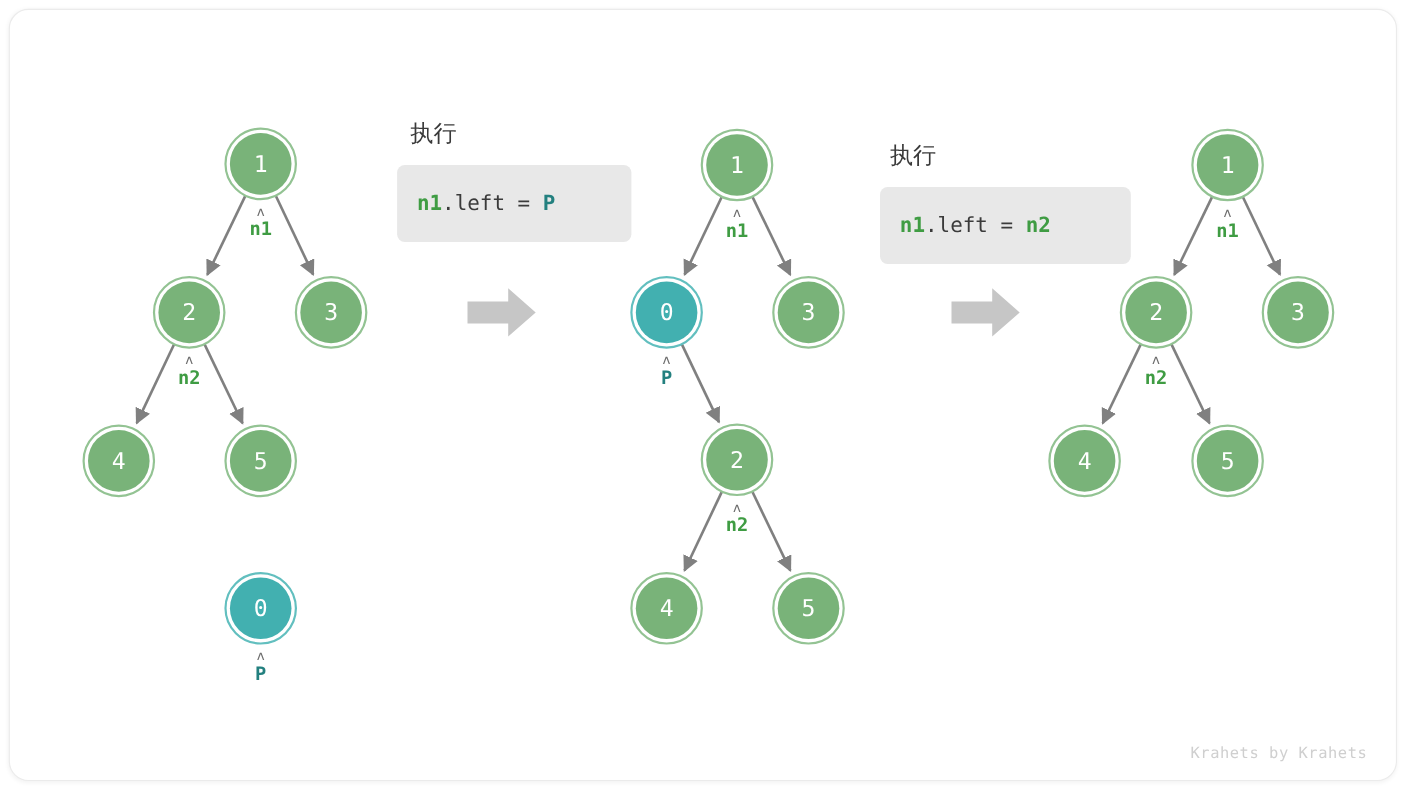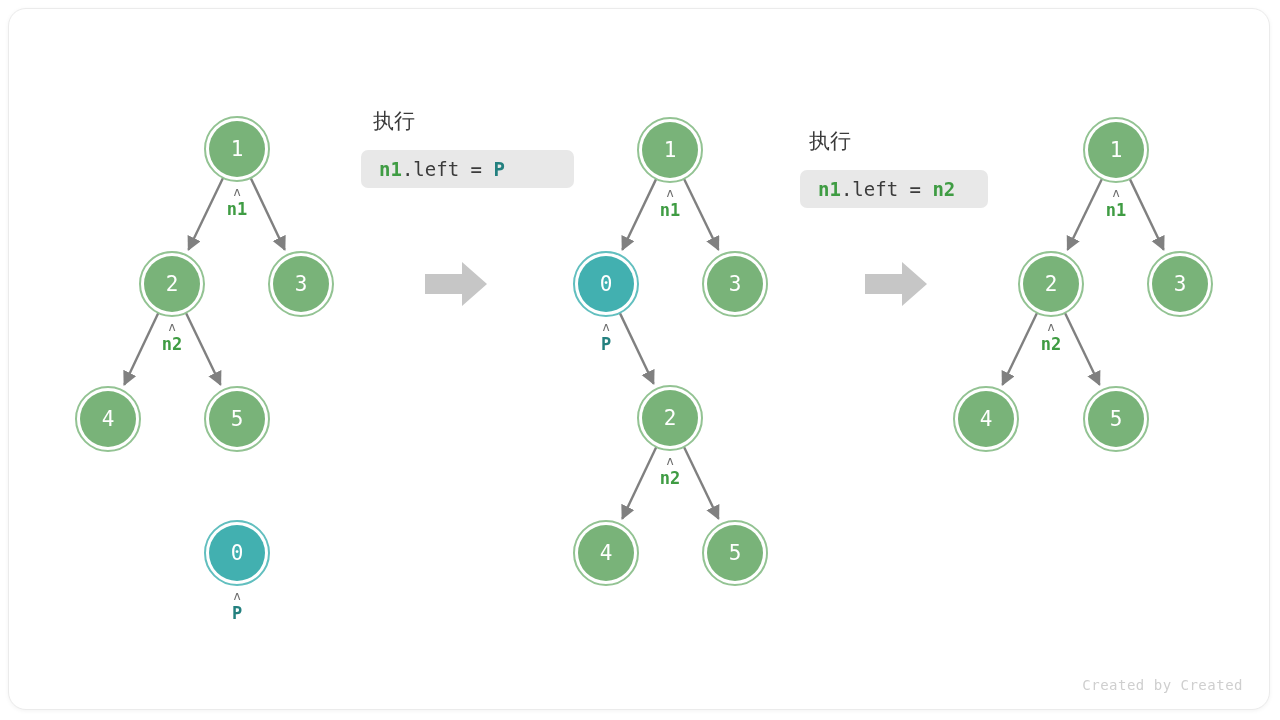--- a/index.html
+++ b/index.html
@@ -106,21 +106,21 @@
     position: absolute;
     font-family: "DejaVu Sans", sans-serif;
     font-size: 21px;
     color: #3a3a3a;
     white-space: nowrap;
   }
   .codeblock {
     position: absolute;
     background: #e8e8e8;
     border-radius: 7px;
-    padding: 4px 18px;
+    padding: 20px 18px;
     box-sizing: border-box;
     font-family: "DejaVu Sans Mono", monospace;
     font-size: 19px;
     line-height: 30px;
     color: #3b3b3b;
     white-space: nowrap;
   }
   .codeblock .v-green { color: #3f9c43; font-weight: bold; }
   .codeblock .v-teal  { color: #23807f; font-weight: bold; }
 
@@ -270,20 +270,20 @@
           <span class="caret">ʌ</span>
           <span class="name">n2</span>
         </div>
       </div>
     <div id="annotations-layer">
         <div class="exec-label" style="left: 364px; top: 98px;">执行</div>
         <div class="codeblock" style="left: 352px; top: 141px; width: 213px;">
           <div><span class="v-green">n1</span><span class="">.left = </span><span class="v-teal">P</span></div>
         </div>
         <div class="exec-label" style="left: 800px; top: 118px;">执行</div>
-        <div class="codeblock" style="left: 791px; top: 161px; width: 188px;">
+        <div class="codeblock" style="left: 791px; top: 161px; width: 228px;">
           <div><span class="v-green">n1</span><span class="">.left = </span><span class="v-green">n2</span></div>
         </div>
       </div>
 
-    <div id="credit">Created by Created</div>
+    <div id="credit">Krahets by Krahets</div>
   </div>
 </div>
 
 </body></html>

